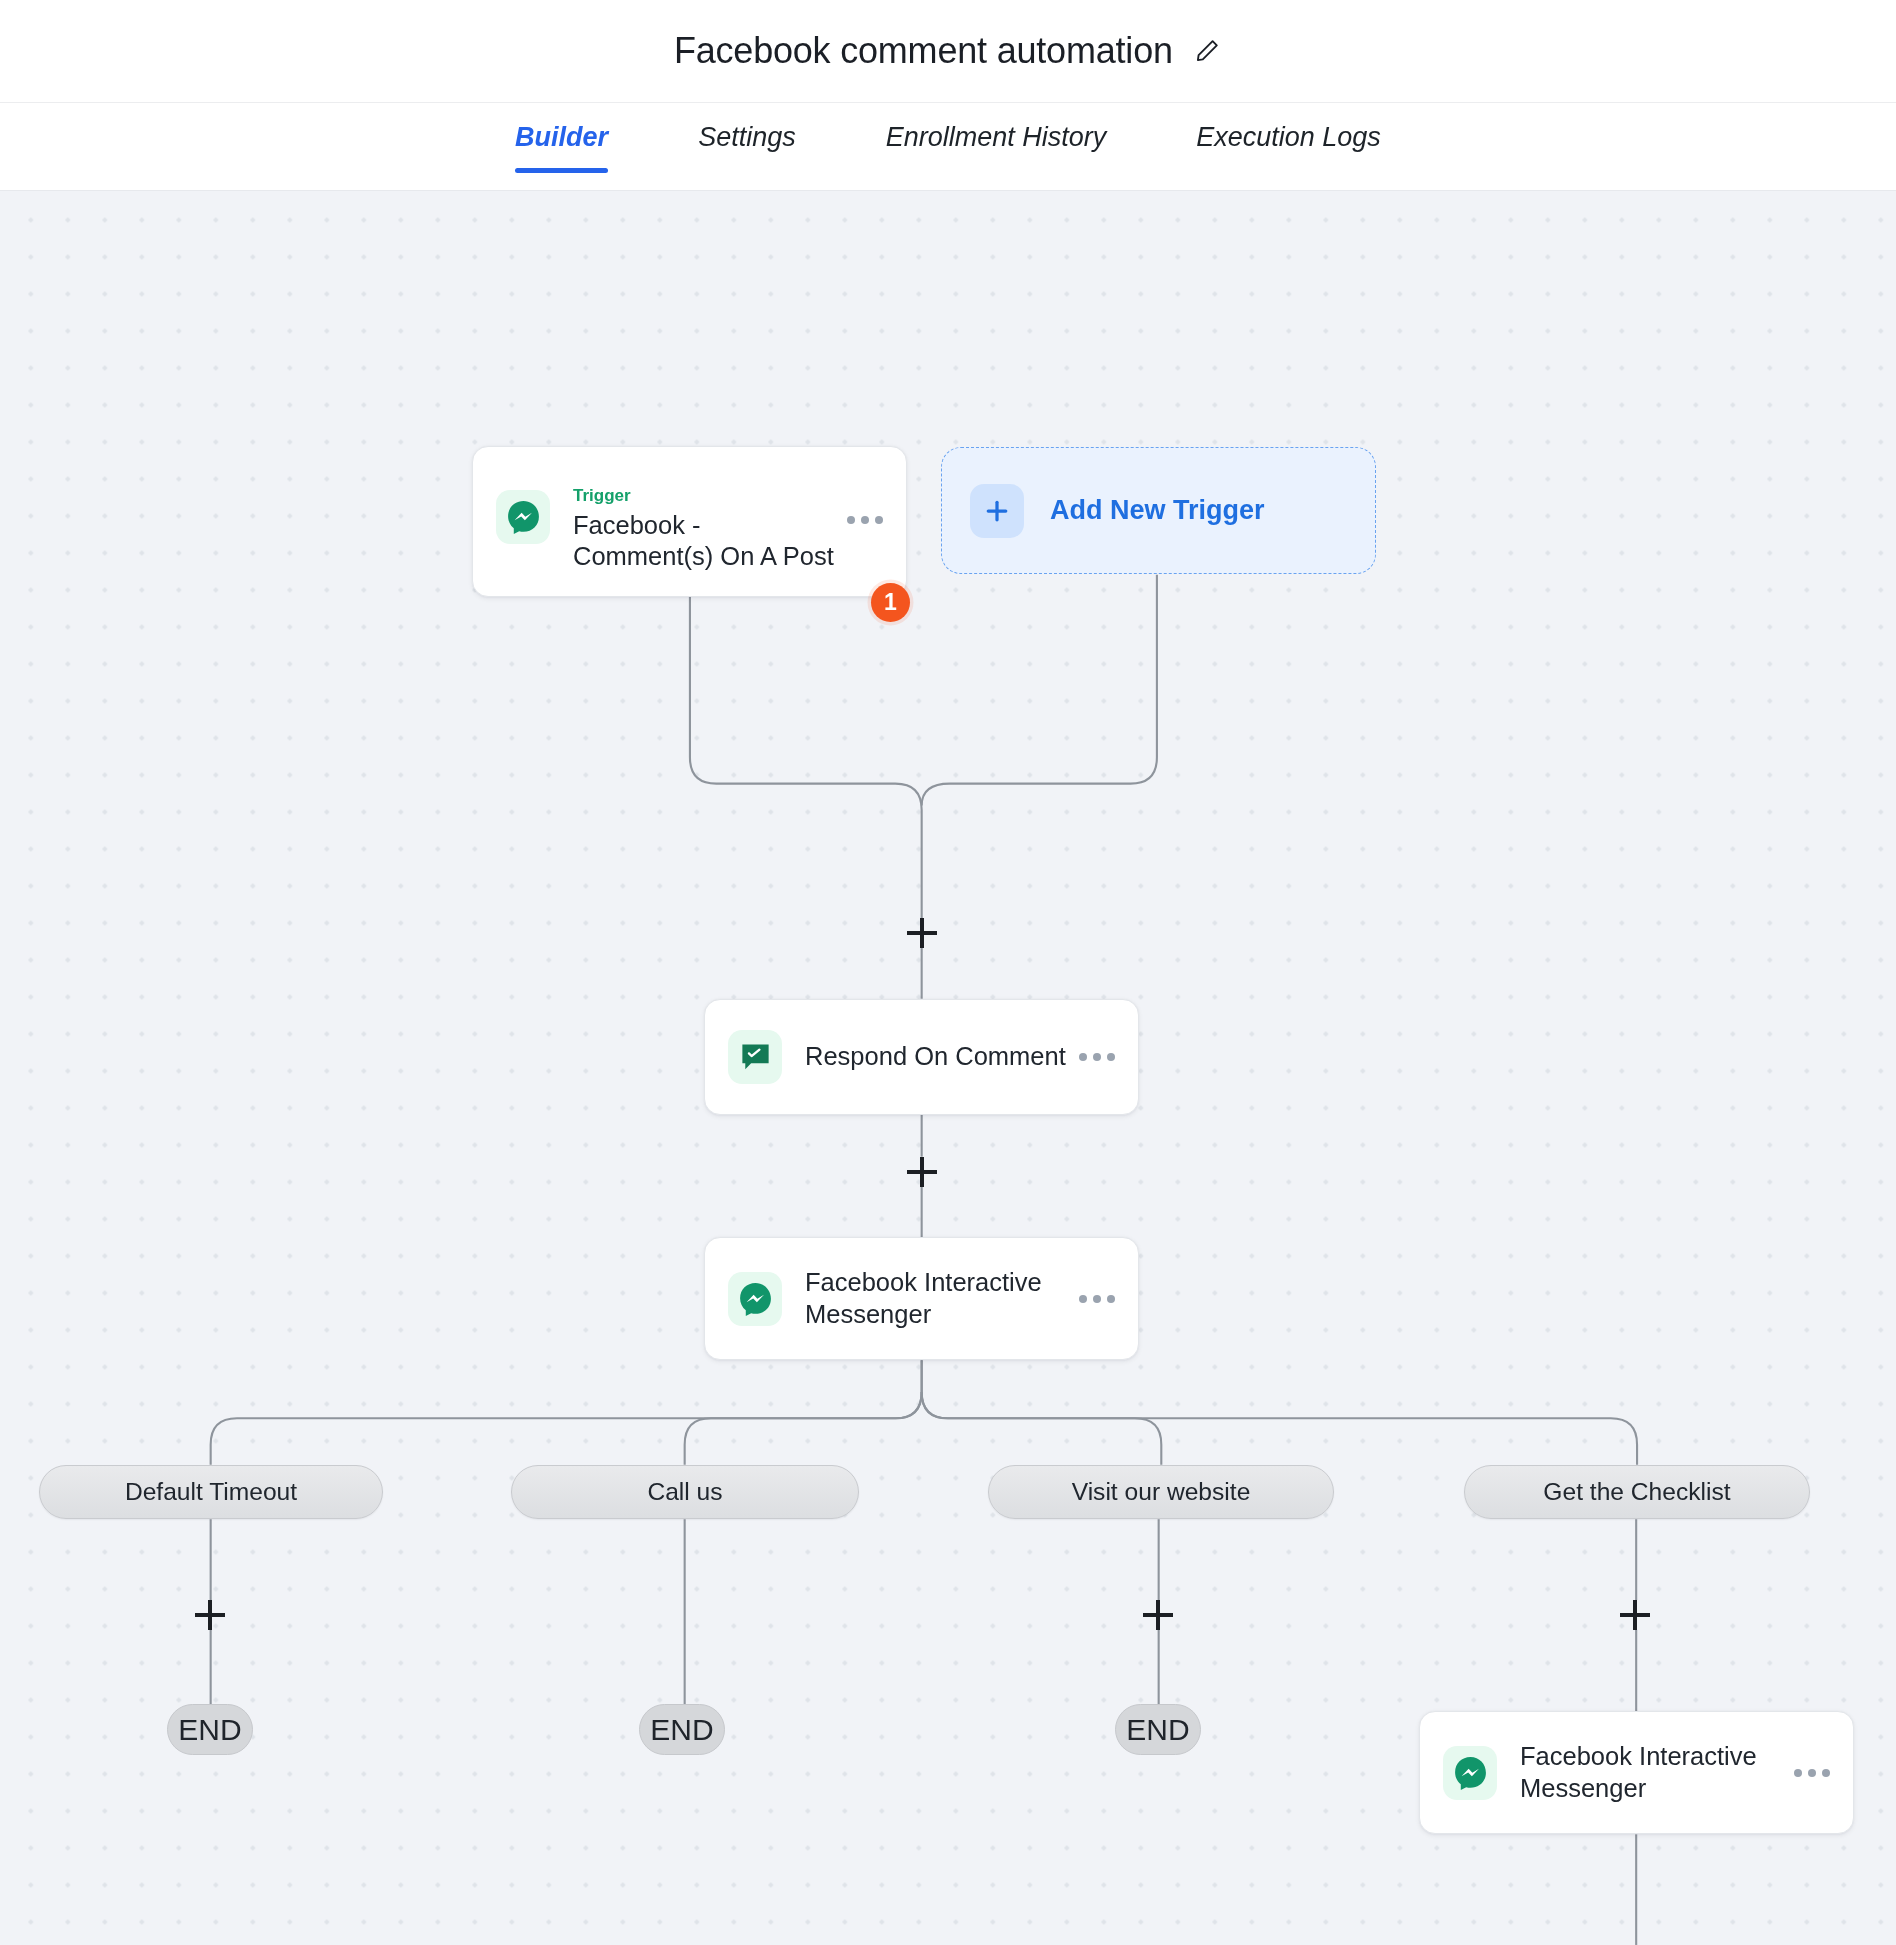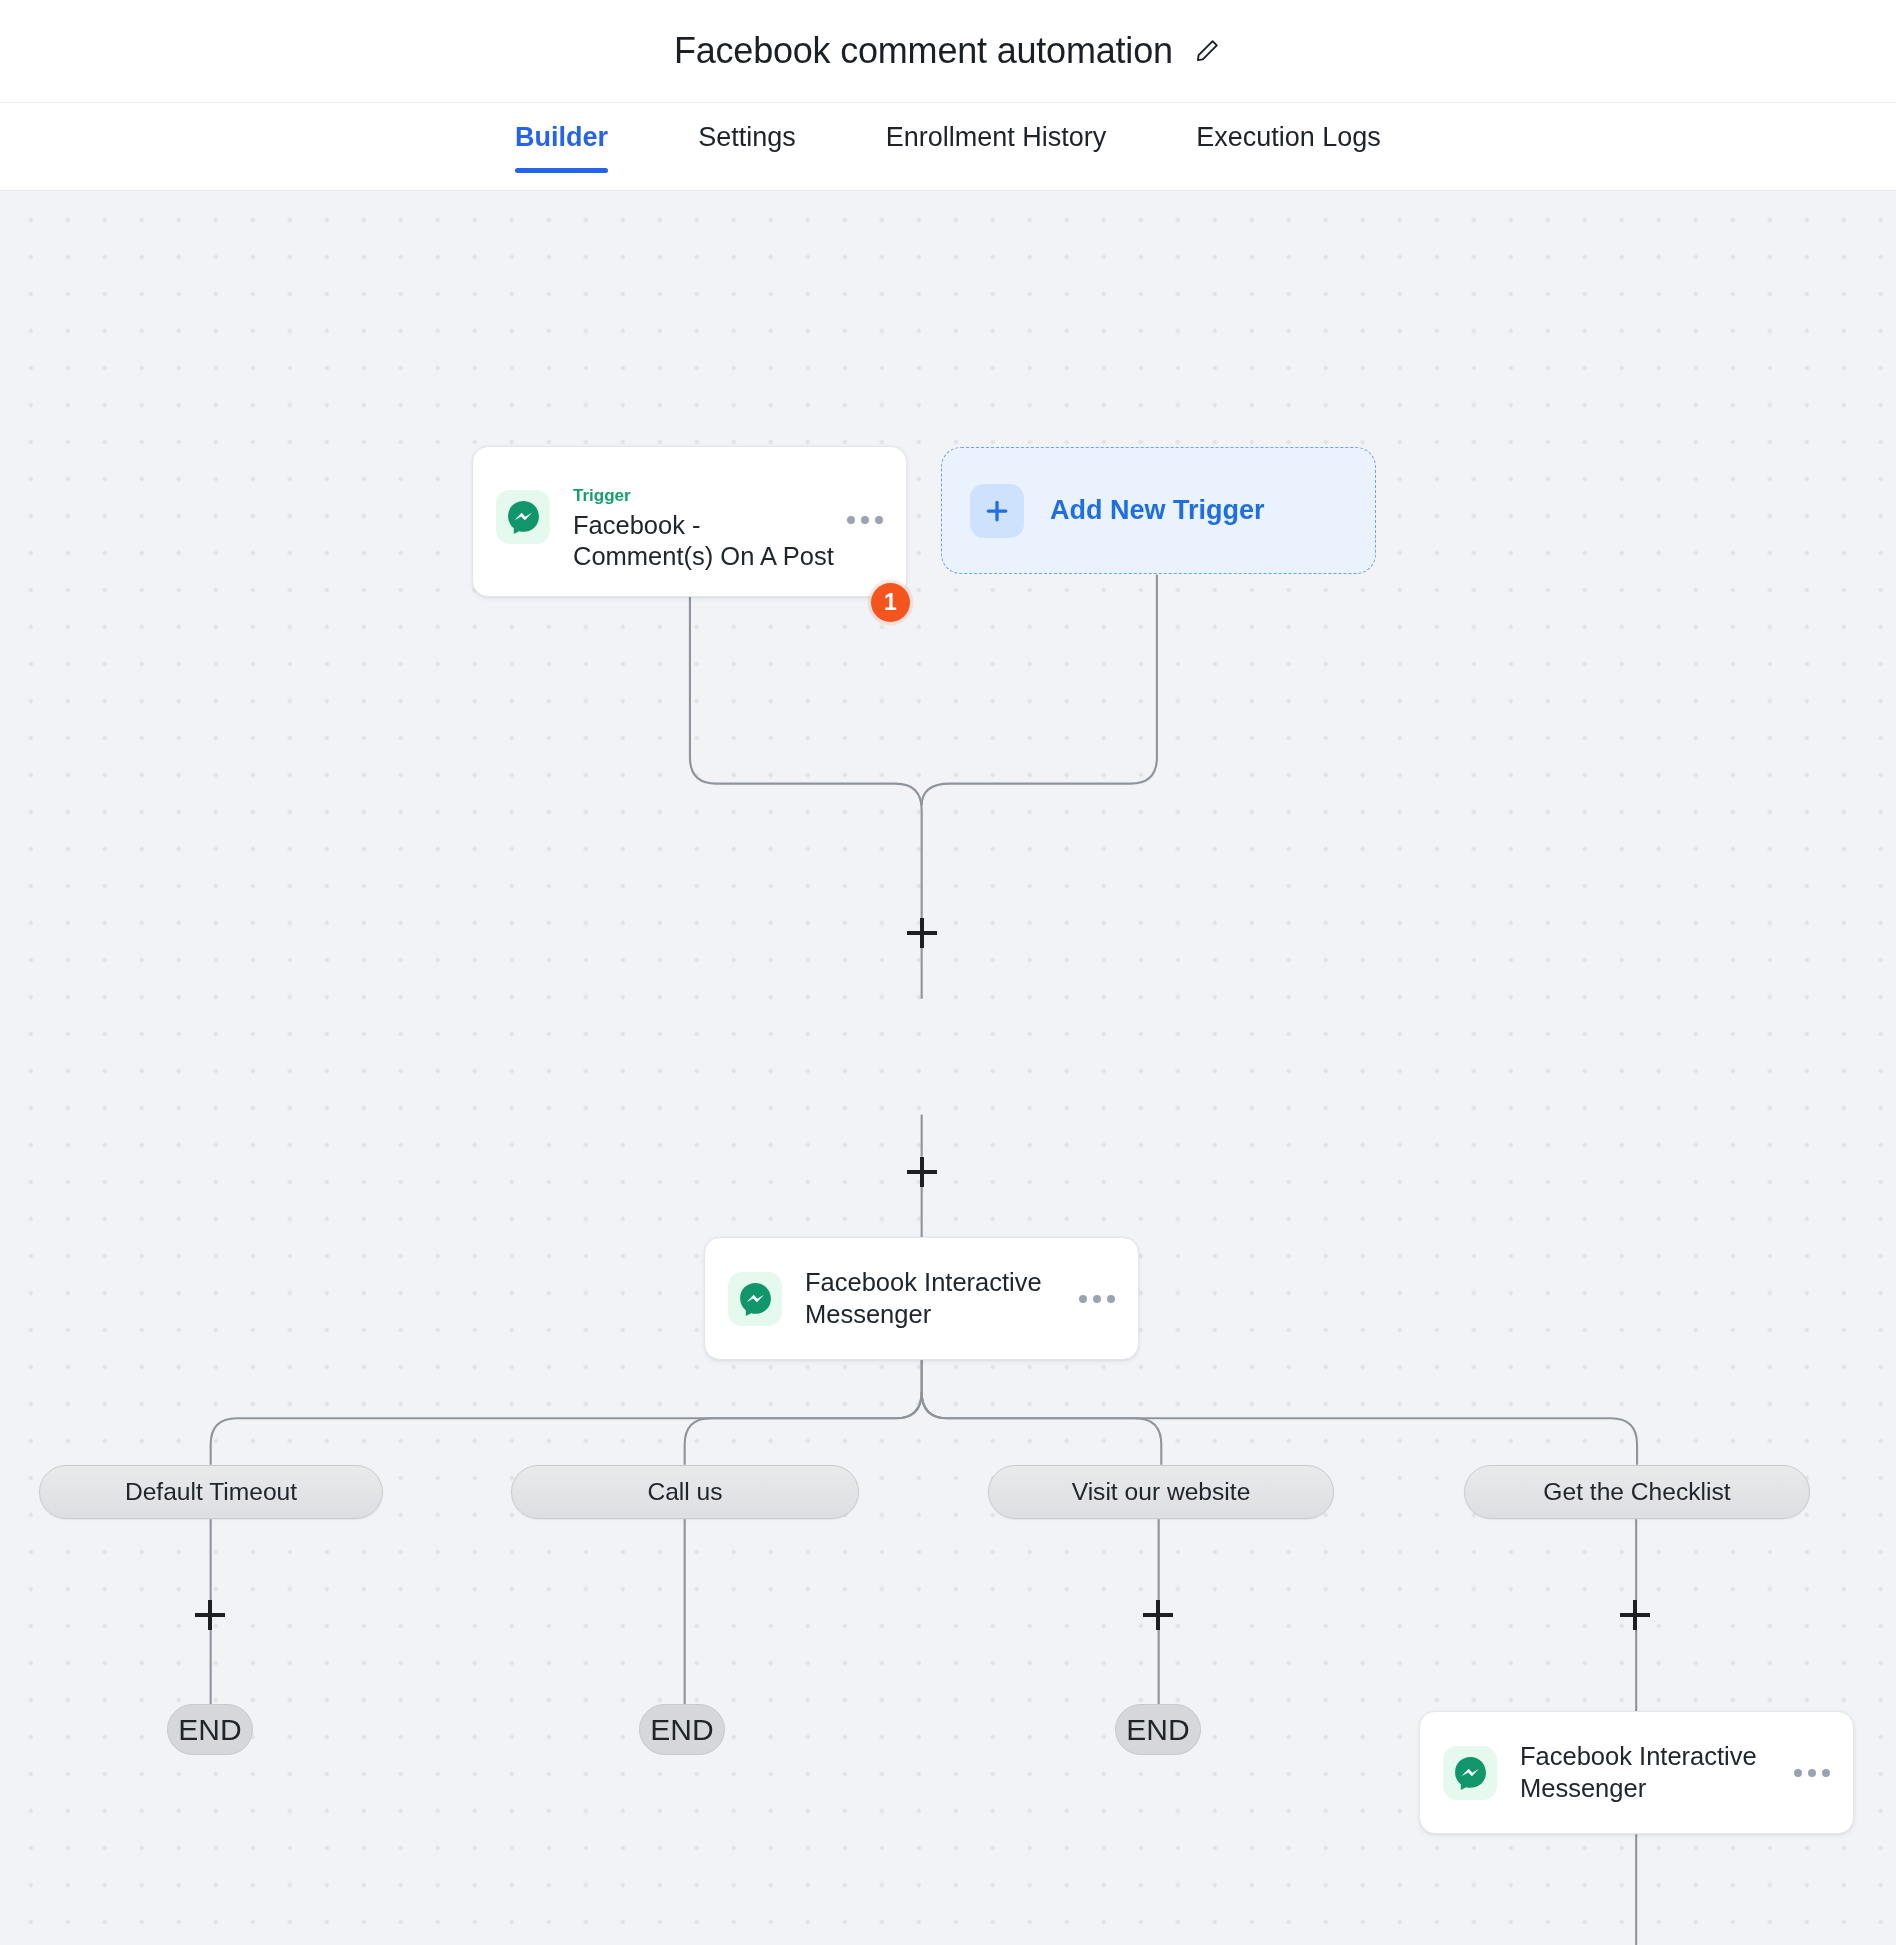--- a/index.html
+++ b/index.html
@@ -39,20 +39,21 @@
   
   .tabbar {
     height: 88px;
     background: #ffffff;
     display: flex;
     align-items: flex-start;
     justify-content: center;
     gap: 16px;
     border-bottom: 0.9px solid #e7e9ed;
     padding-top: 14px;
+    font-style: italic;
   }
   .tab {
     font-size: 27px;
     color: #1d2329;
     padding: 5.3px 37px 19.3px 37px;
     cursor: pointer;
     position: relative;
     white-space: nowrap;
   }
   .tab.active { color: #2563eb; font-weight: 600; }
@@ -320,20 +321,36 @@
         <line x1="12" y1="5" x2="12" y2="19"></line>
         <line x1="5" y1="12" x2="19" y2="12"></line>
       </svg>
     </div>
     <div class="at-label">Add New Trigger</div>
   </div>
 
   <div class="plusmark" id="plus-main-1"></div>
   <div class="plusmark" id="plus-main-2"></div>
 
+  <div class="node" id="respond-node">
+    <div class="node-ico">
+      <svg width="35" height="35" viewBox="0 0 24 24">
+        <path d="M3 3h18v13H9l-4 4v-4H3z" fill="#137a55"></path>
+        <path d="M7.5 9.2l1.8 1.8 5.4-4.4" stroke="#ffffff" stroke-width="1.6" fill="none" stroke-linecap="round" stroke-linejoin="round"></path>
+      </svg>
+    </div>
+    <div class="node-text">
+      <div class="node-label">Respond On Comment</div>
+    </div>
+    <div class="dots">
+        <i></i>
+        <i></i>
+        <i></i>
+      </div>
+  </div>
 
   <div class="node" id="fim-node">
     <div class="node-ico">
       <svg width="37" height="37" viewBox="0 0 24 24">
         <path d="M12 2C6.3 2 2 6.2 2 11.8c0 3.2 1.4 6 3.7 7.8v3.8l3.5-1.9c.9.3 1.8.4 2.8.4 5.7 0 10-4.2 10-9.8S17.7 2 12 2z" fill="#11956a"></path>
         <path d="M6.2 14.5l4.6-4.9 2.4 2.5 4.3-2.5-4.6 4.9-2.4-2.5z" fill="#ffffff"></path>
       </svg>
     </div>
     <div class="node-text">
       <div class="node-label">Facebook Interactive Messenger</div>

